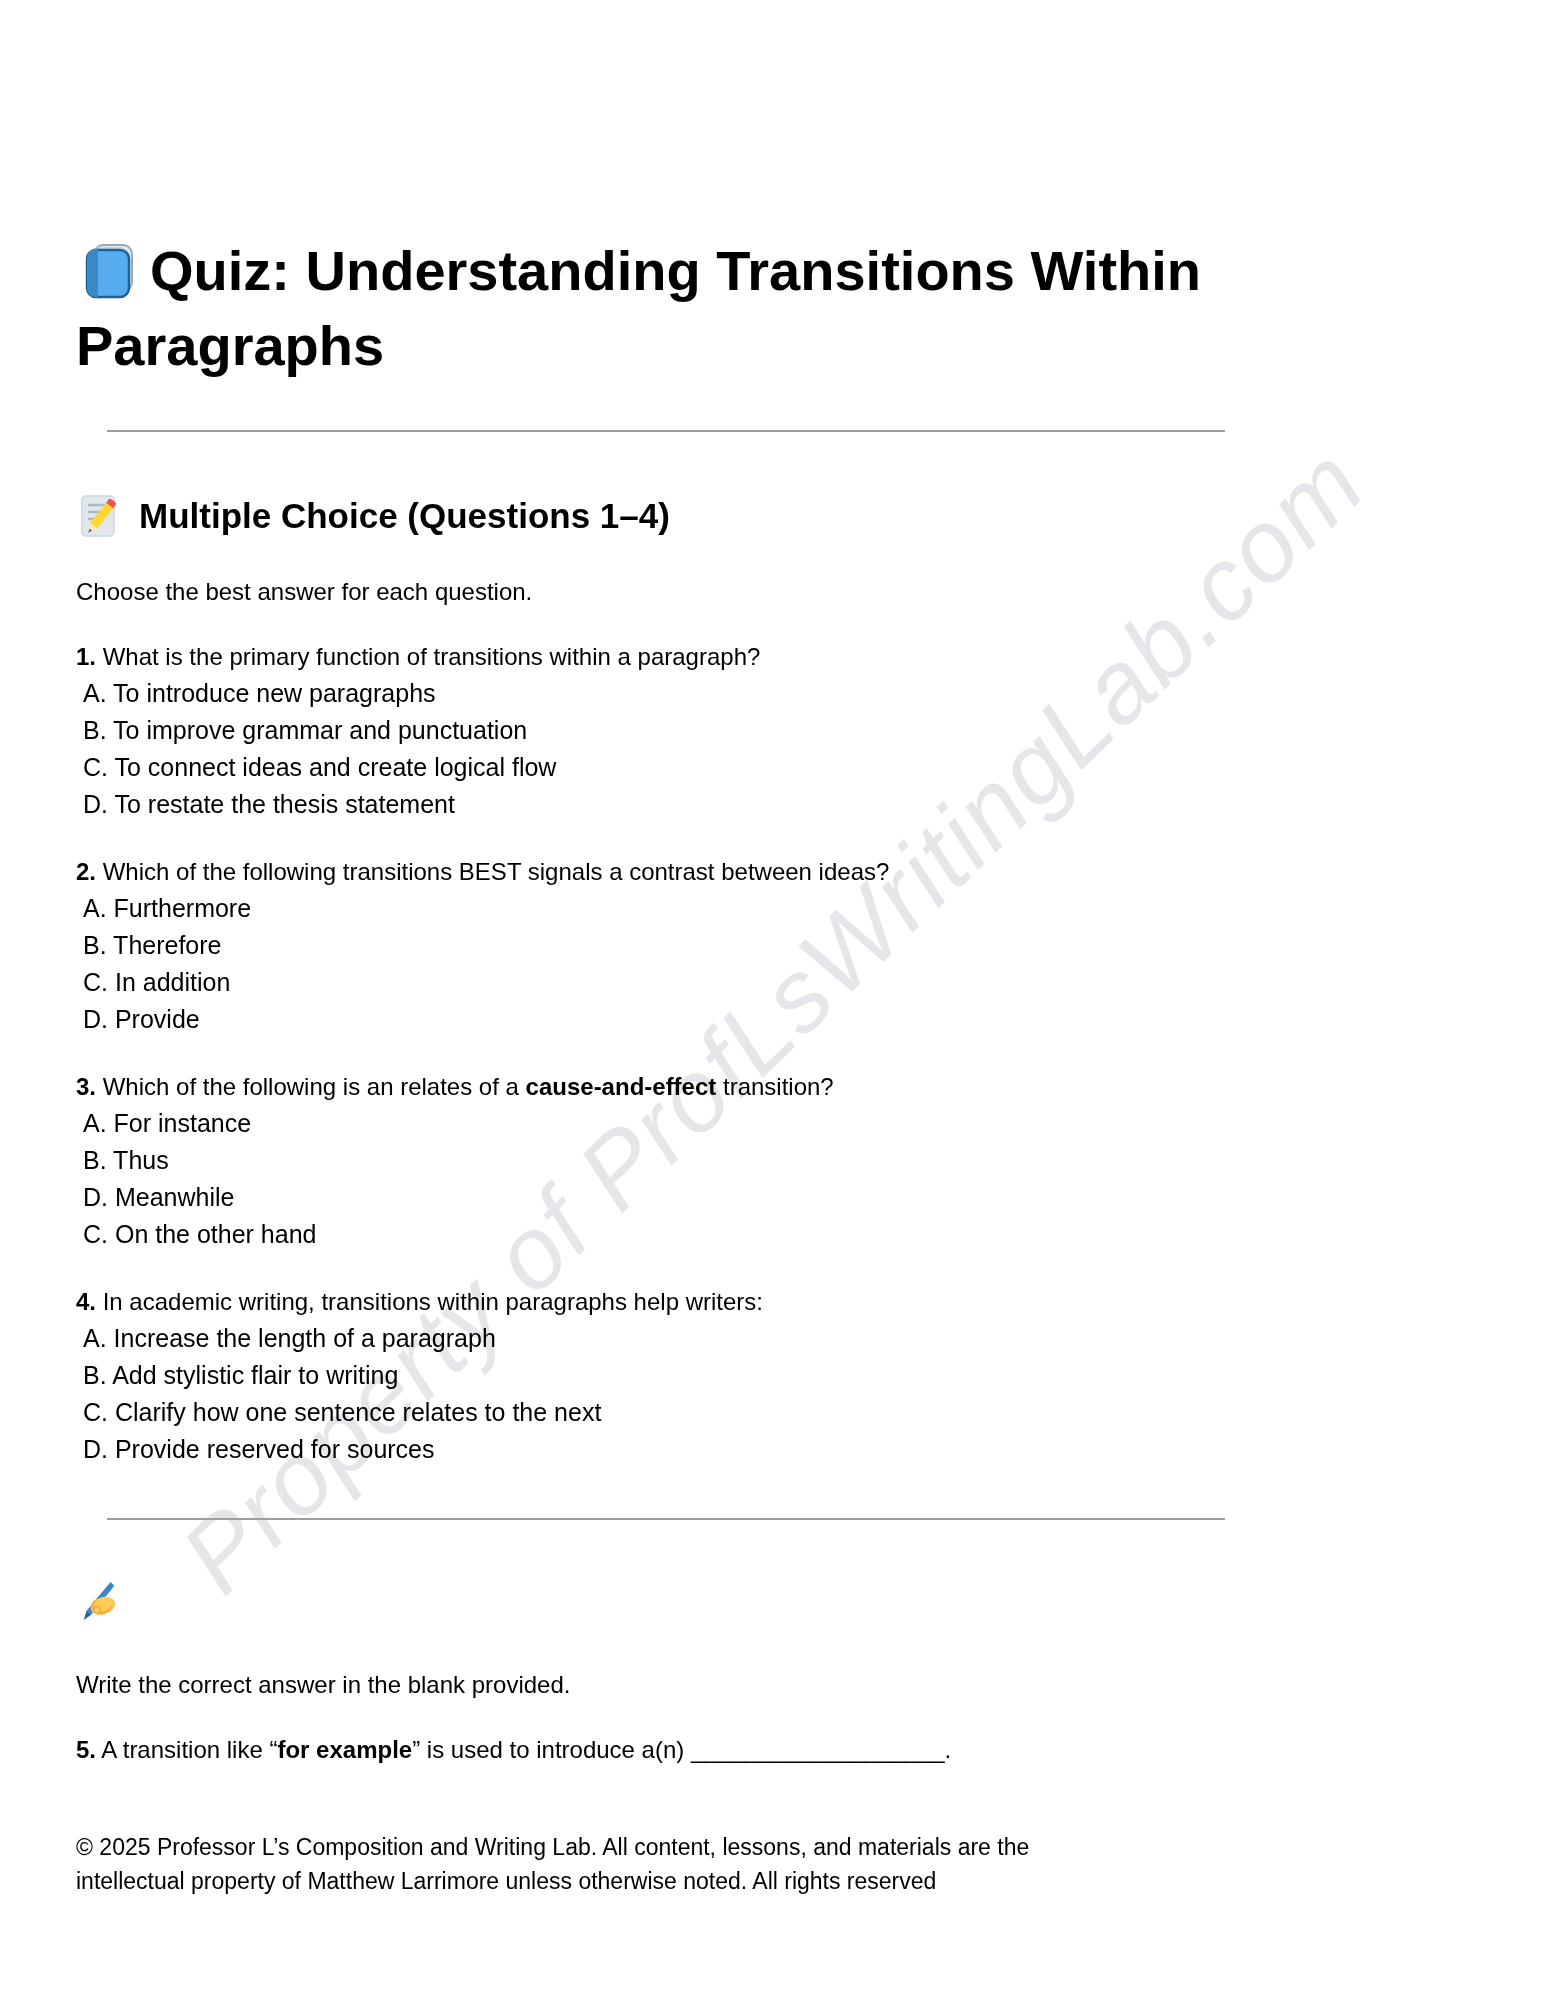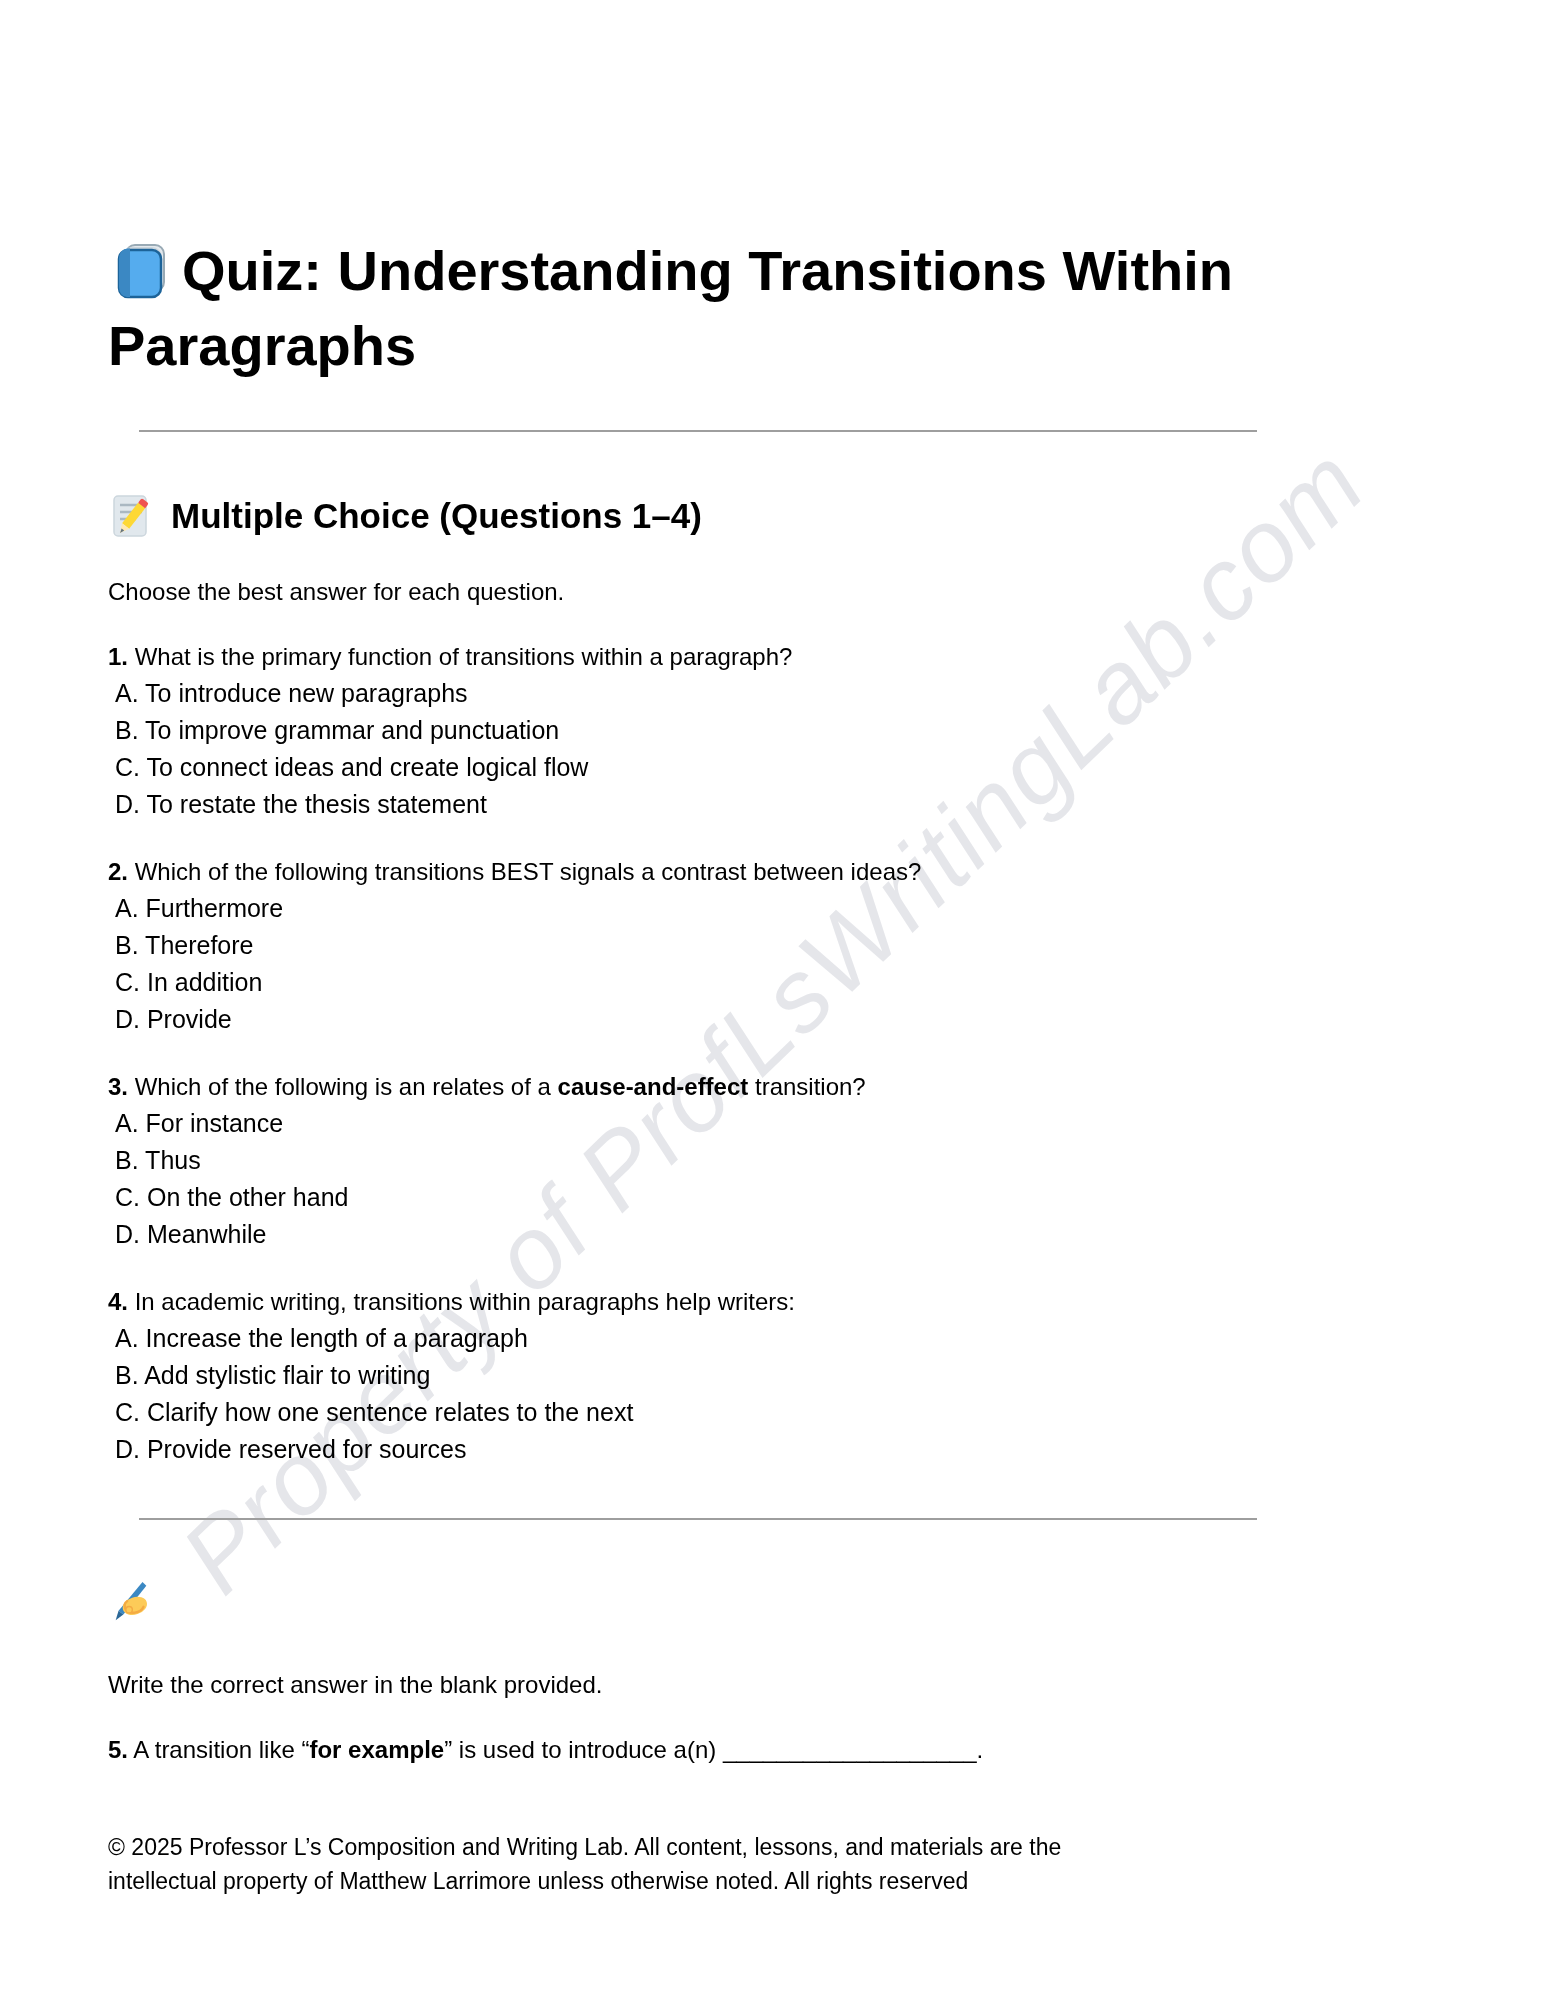--- a/index.html
+++ b/index.html
@@ -10,21 +10,21 @@
     font-family:"Liberation Sans", sans-serif;
     color:#000;
   }
   .watermark {
     position:absolute; left:50%; top:1020px;
     transform:translate(-50%,-50%) rotate(-44deg);
     font-size:102px; font-style:italic; letter-spacing:2px;
     color:rgba(110,115,140,0.18);
     white-space:nowrap; z-index:0; pointer-events:none;
   }
-  .page { position:relative; z-index:1; padding:0 108px;margin-top:36px; }
+  .page { position:relative; z-index:1; padding:0 76px;margin-top:36px; }
   h1.title {
     margin-top:233px;
     font-size:56px; line-height:75px; font-weight:bold;
   }
   .emoji { display:inline-block; vertical-align:middle; }
   .title-icon { width:60px; height:60px; margin-right:14px; transform:translateY(-4px); }
   hr.rule {
     border:0; border-top:2px solid #9e9e9e;
     margin-left:31px; width:1118px;
   }
@@ -108,22 +108,22 @@
           <div class="option-line">C. In addition</div>
           <div class="option-line">D. Provide</div>
         </div>
       </div>
 
       <div class="question">
         <div class="qline"><span class="b">3.</span><span> Which of the following is an relates of a </span><span class="b">cause-and-effect</span><span> transition?</span></div>
         <div class="options">
           <div class="option-line">A. For instance</div>
           <div class="option-line">B. Thus</div>
+          <div class="option-line">D. Meanwhile</div>
           <div class="option-line">C. On the other hand</div>
-          <div class="option-line">D. Meanwhile</div>
         </div>
       </div>
 
       <div class="question">
         <div class="qline"><span class="b">4.</span><span> In academic writing, transitions within paragraphs help writers:</span></div>
         <div class="options">
           <div class="option-line">A. Increase the length of a paragraph</div>
           <div class="option-line">B. Add stylistic flair to writing</div>
           <div class="option-line">C. Clarify how one sentence relates to the next</div>
           <div class="option-line">D. Provide reserved for sources</div>

